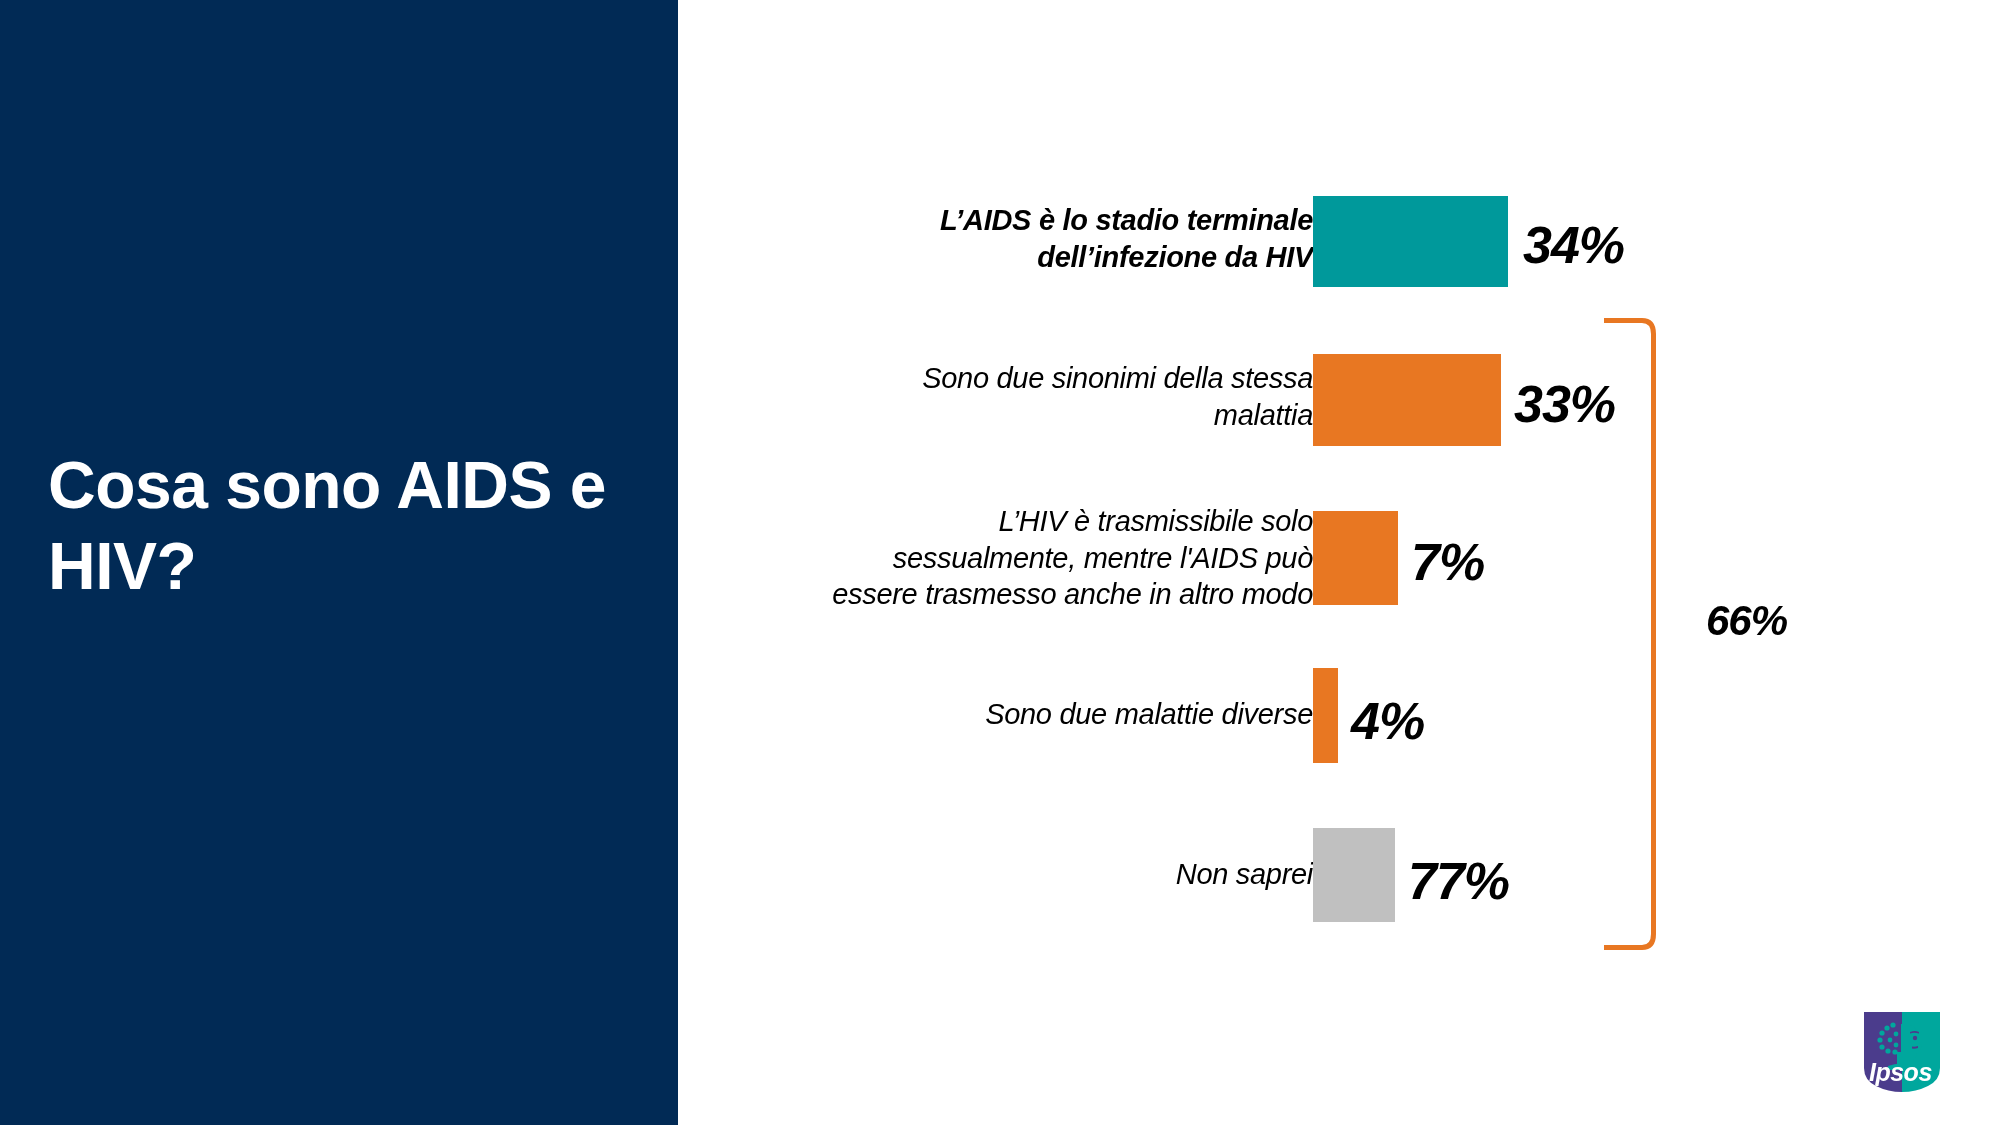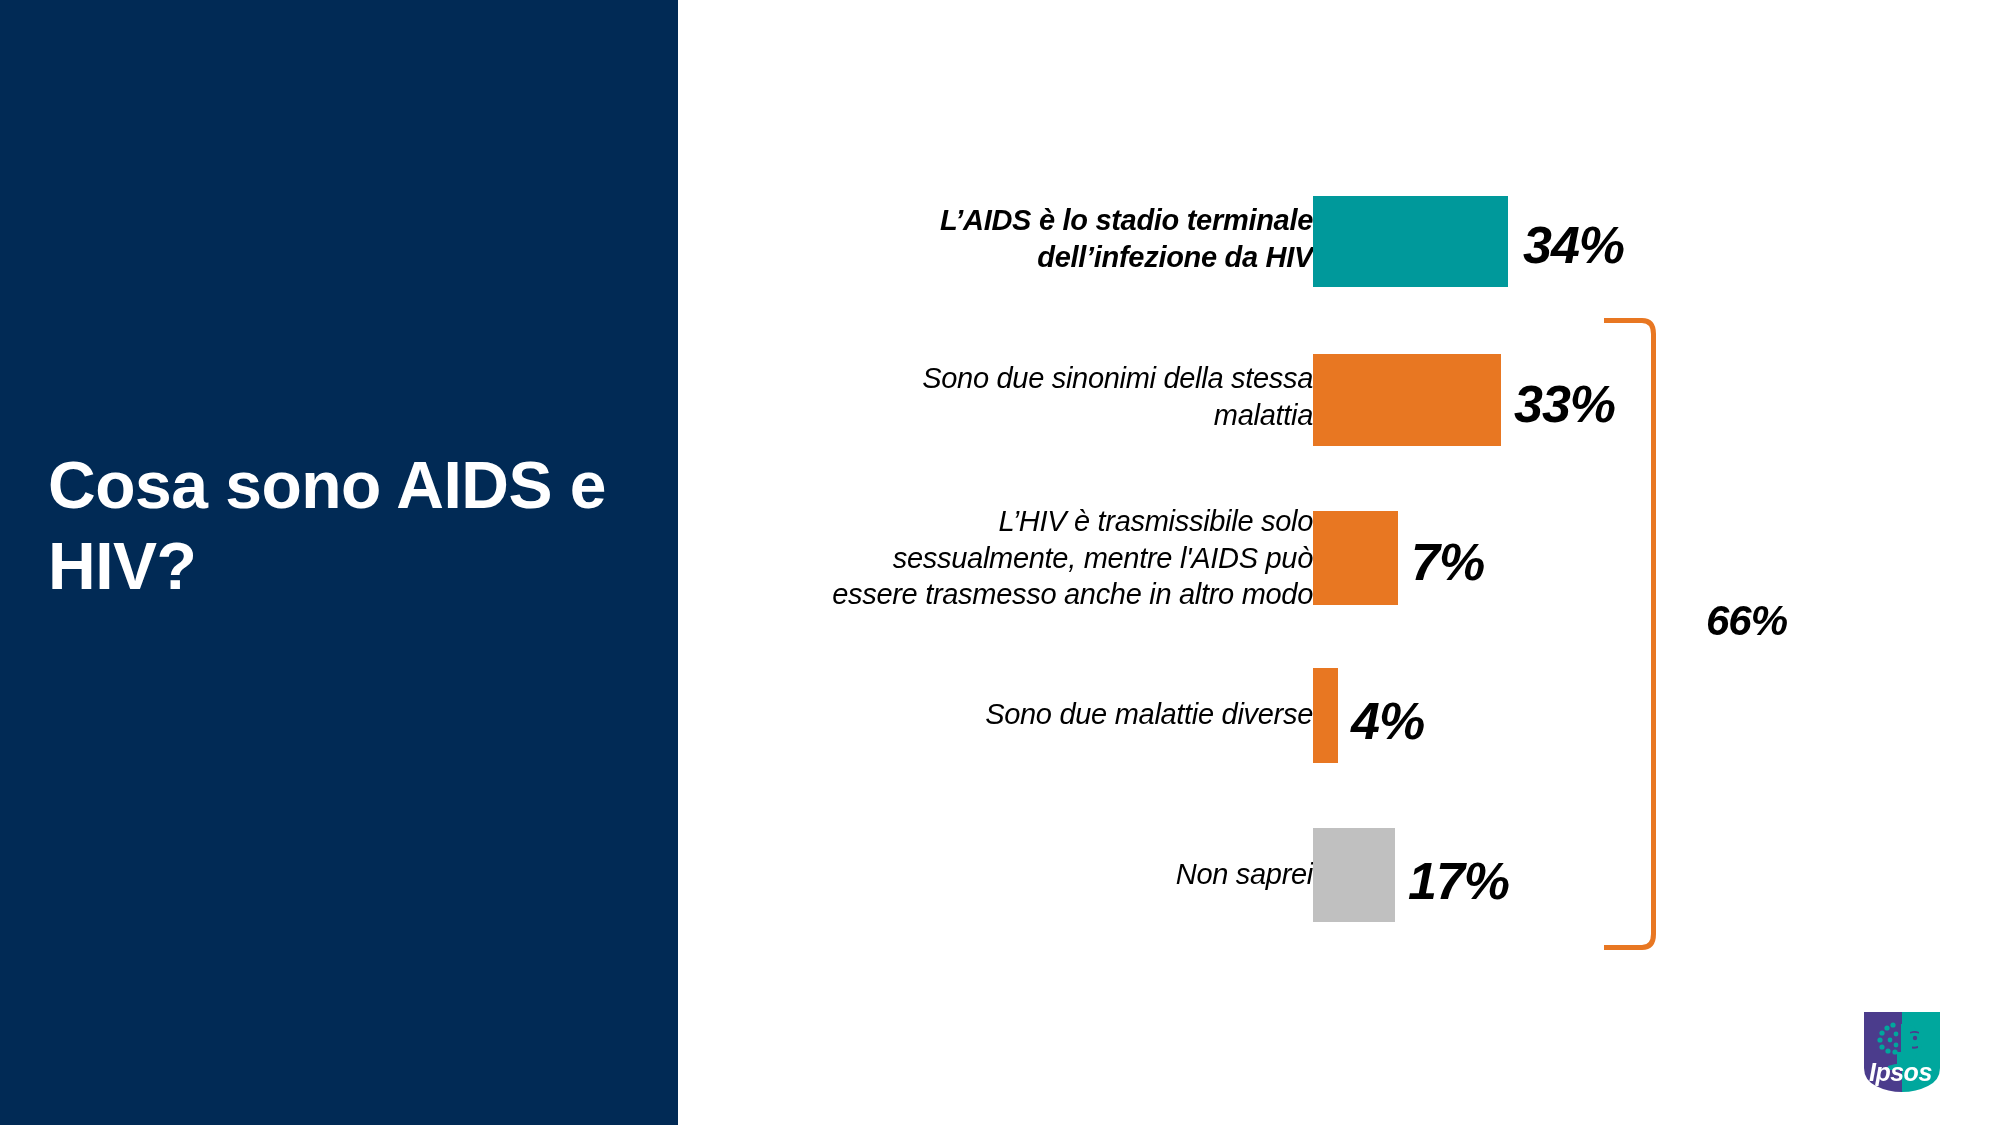--- a/index.html
+++ b/index.html
@@ -157,21 +157,21 @@
 
     <div class="bar-row" style="top:668px;">
       <div class="bar-label" style="top:28px;">Sono due malattie diverse</div>
       <div class="bar" style="width:25px;height:95px;background:#E87722;"></div>
       <div class="bar-value" style="left:673px;top:27px;">4%</div>
     </div>
 
     <div class="bar-row" style="top:828px;">
       <div class="bar-label" style="top:28px;">Non saprei</div>
       <div class="bar" style="width:82px;height:94px;background:#C0C0C0;"></div>
-      <div class="bar-value" style="left:730px;top:27px;">17%</div>
+      <div class="bar-value" style="left:730px;top:27px;">77%</div>
     </div>
 
     <div id="bracket">
       <svg width="54" height="632" viewBox="0 0 54 632" xmlns="http://www.w3.org/2000/svg">
         <path d="M 2.5 2.5 L 38 2.5 Q 49.5 2.5 49.5 16 L 49.5 616 Q 49.5 629.5 38 629.5 L 2.5 629.5" fill="none" stroke="#E87722" stroke-width="5" stroke-linecap="square"></path>
       </svg>
     </div>
 
     <div id="total-value">66%</div>
 

